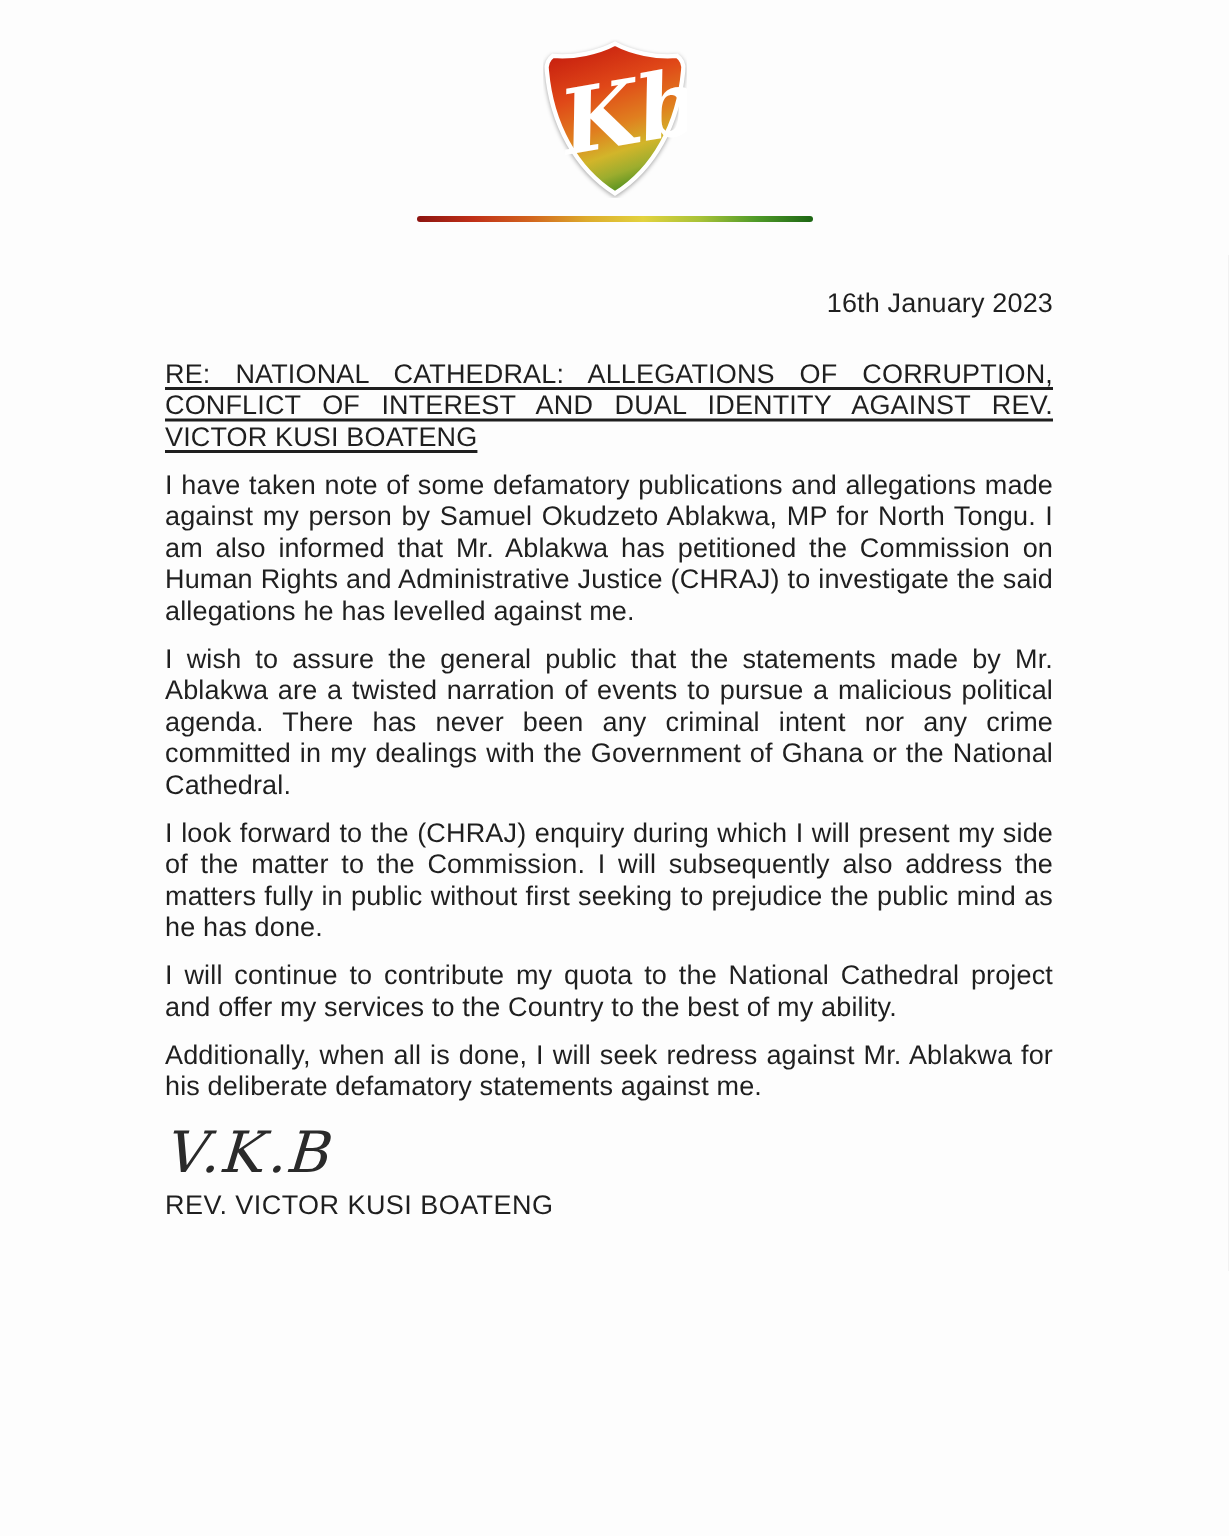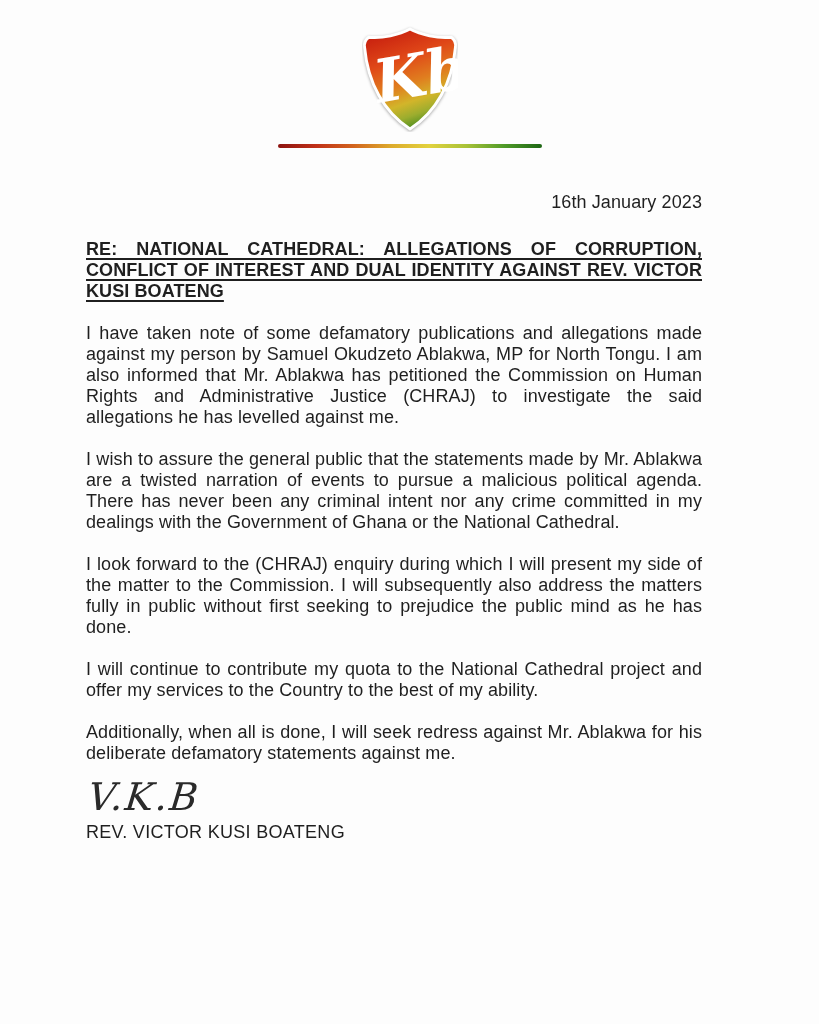--- a/index.html
+++ b/index.html
@@ -38,41 +38,41 @@
     font-size: 62px;
   }
   .divider {
     width: 264px;
     height: 4px;
     margin: 12px auto 0 auto;
     border-radius: 2px;
     
   }
   .content {
-    padding: 0 117px 0 86px;
+    padding: 0 117px 0 110px;
     font-size: 18px;
     line-height: 21px;
     letter-spacing: 0.1px;
   }
   .date {
     margin-top: 44px;
     text-align: right;
   }
   .subject {
     margin: 26px 0 0 0;
     font-size: 18px;
     line-height: 21px;
-    font-weight: bold;
+    font-weight: normal;
     text-align: justify;
     text-decoration: underline;
     text-decoration-thickness: 1.5px;
     text-underline-offset: 3px;
   }
   .content p {
-    margin: 21px 0 0 0;
+    margin: 11px 0 0 0;
     text-align: justify;
   }
   .signature {
     margin-top: 10px;
     font-family: "DejaVu Serif", serif;
     font-style: italic;
     font-size: 38px;
     line-height: 46px;
     letter-spacing: 2px;
     color: #2a2a2a;

